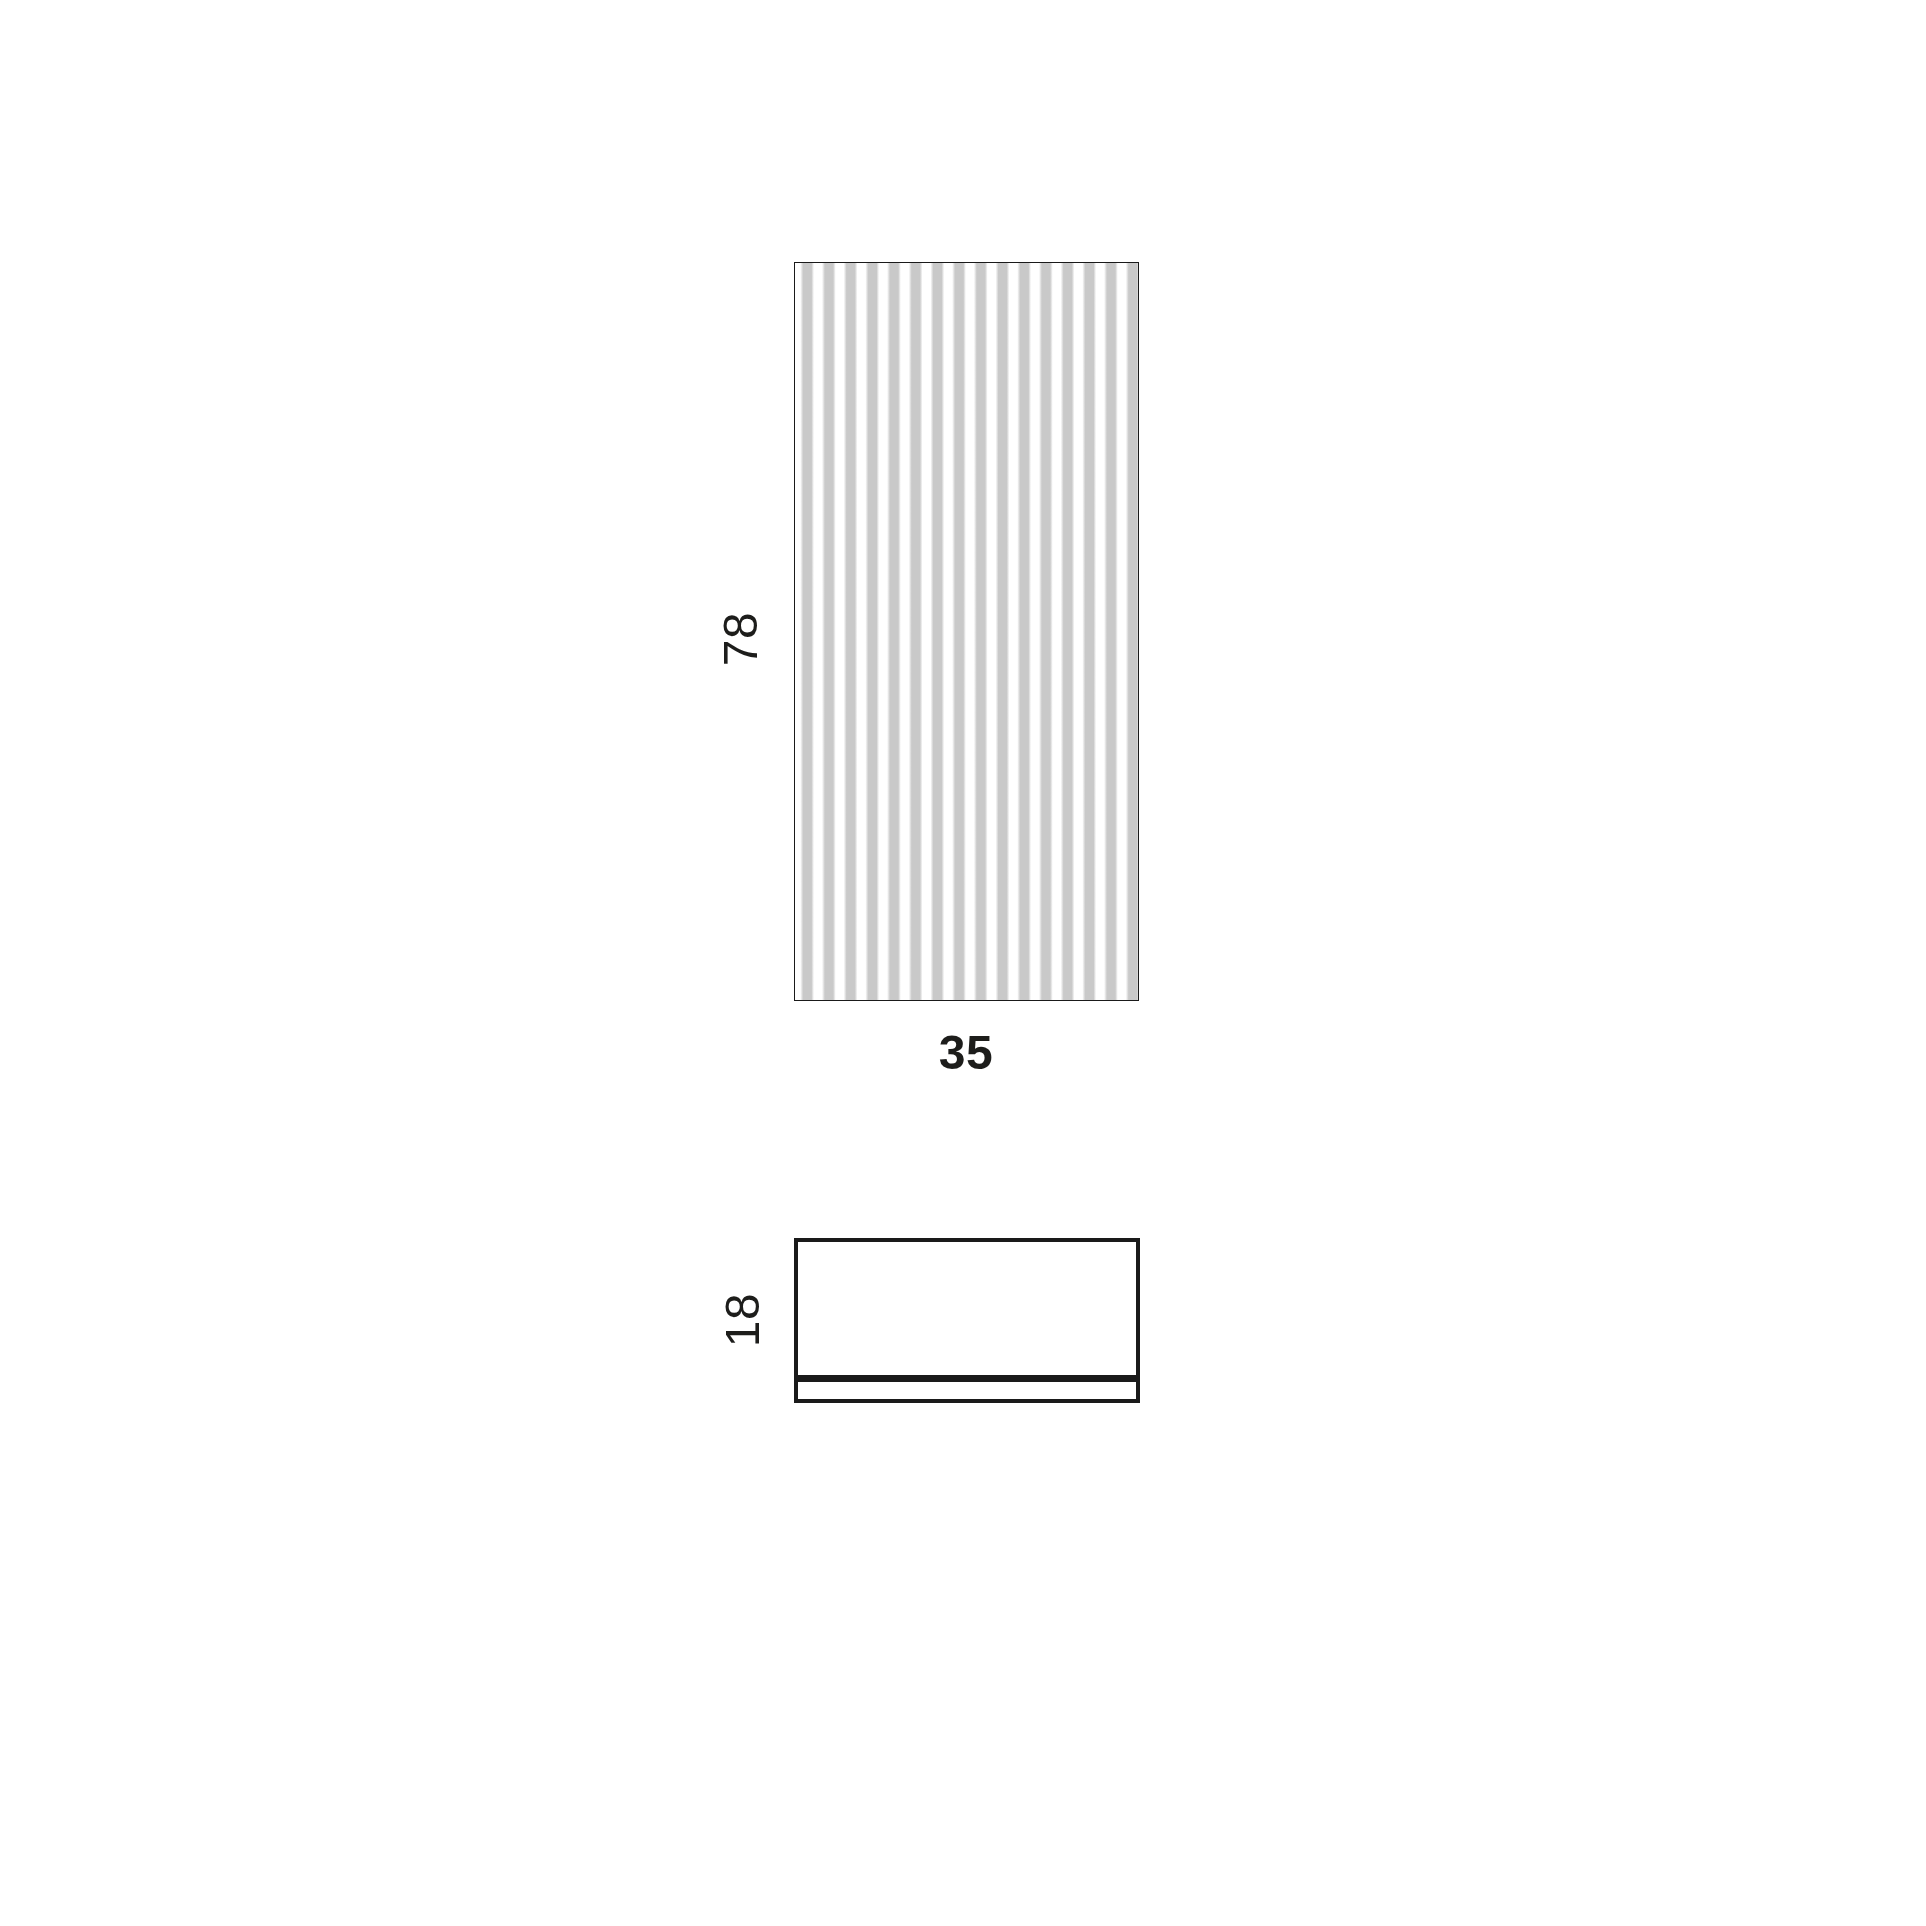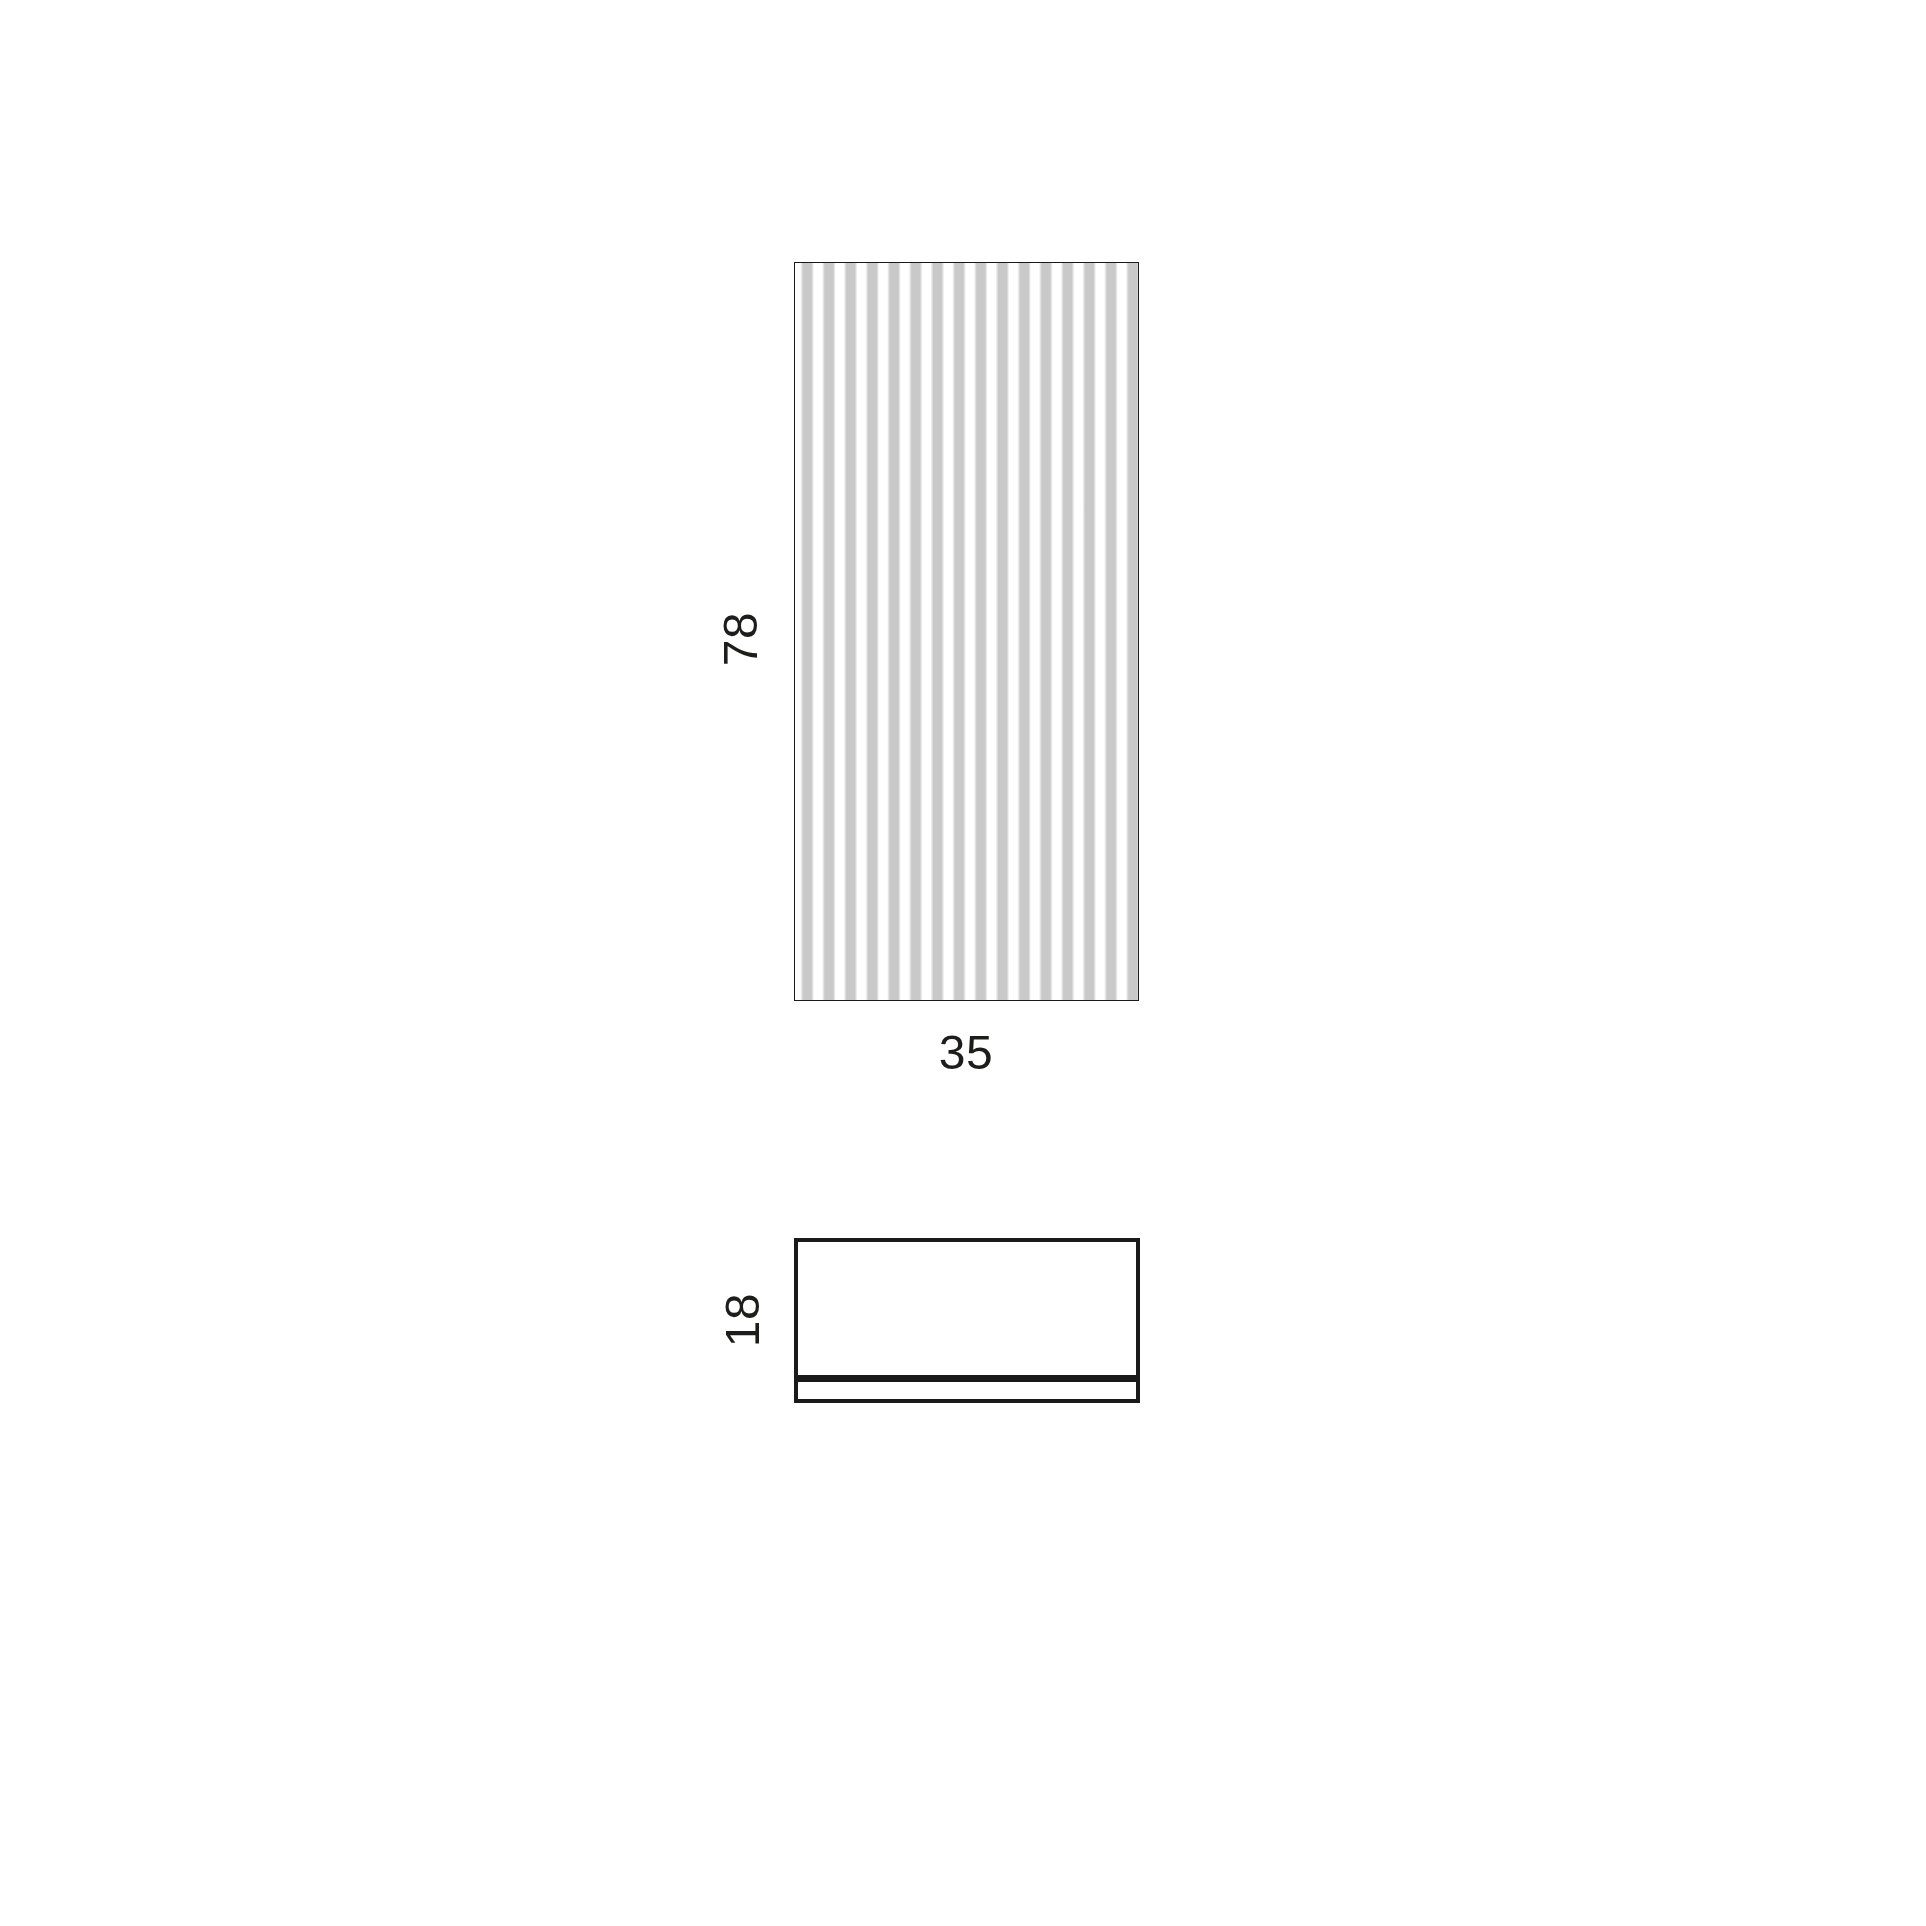--- a/index.html
+++ b/index.html
@@ -66,20 +66,21 @@
     position:absolute;
     font-size:48px;
     line-height:1;
     font-weight:400;
     color:var(--text);
     white-space:nowrap;
     letter-spacing:0.5px;
   }
   .dim-label.horizontal{
     transform:translate(-50%,-50%);
+    font-weight:bold;
   }
   .dim-label.vertical{
     transform:translate(-50%,-50%) rotate(-90deg);
   }
   .label-front-height{ left:741px; top:639px; }
   .label-front-width { left:966px; top:1053px; }
   .label-side-height { left:743px; top:1320px; }
 </style>
 </head>
 <body>

